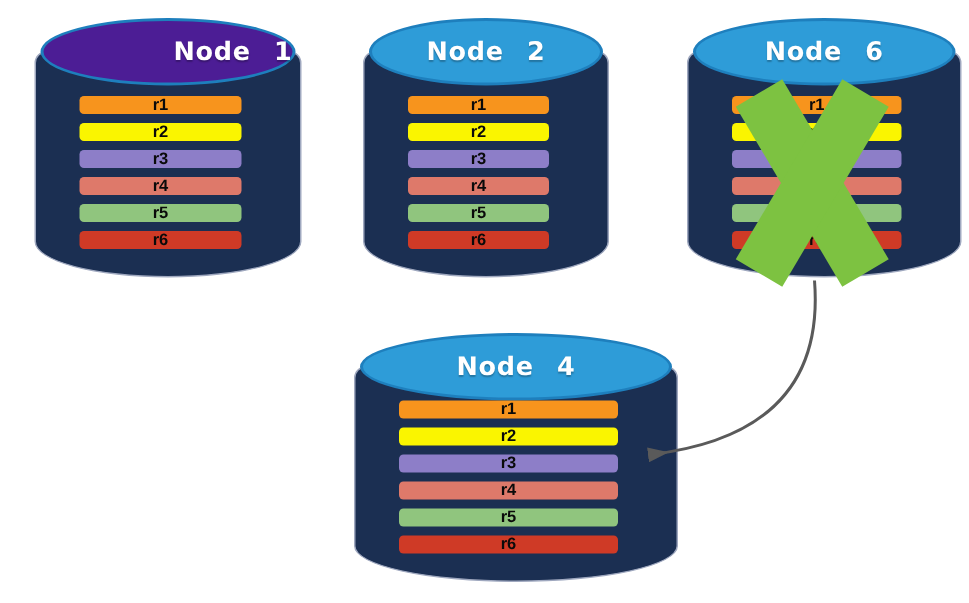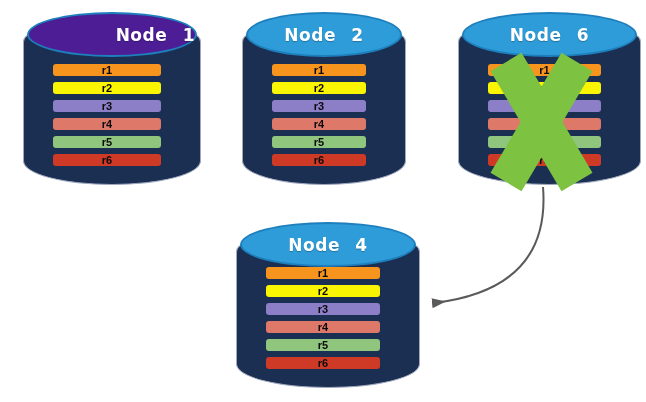--- a/index.html
+++ b/index.html
@@ -38,21 +38,21 @@
     text-align:center;
     font-family:"Liberation Sans","DejaVu Sans",sans-serif;
     font-weight:bold; font-size:11px; line-height:12px; color:#0a0a0a;
   }
   .overlay {
     position:absolute; left:0; top:0; z-index:20; pointer-events:none;
   }
   .n1 { left:23px;  top:12px;  width:178px; height:173px; }
   .n2 { left:242px; top:12px;  width:164px; height:173px; }
   .n3 { left:458px; top:12px;  width:183px; height:173px; }
-  .n4 { left:236px; top:222px; width:184px; height:166px; }
+  .n4 { left:236px; top:222px; width:184px; height:166px;padding-left:32px; }
 </style>
 </head>
 <body>
 
 <div class="canvas">
 
   <div class="cylinder n1">
     <div class="cyl-body" style="background: rgb(27, 47, 82);"></div>
     <div class="cyl-top" style="background: #4c1d95; justify-content: flex-end;">
       <span class="cyl-title">Node 1</span>

